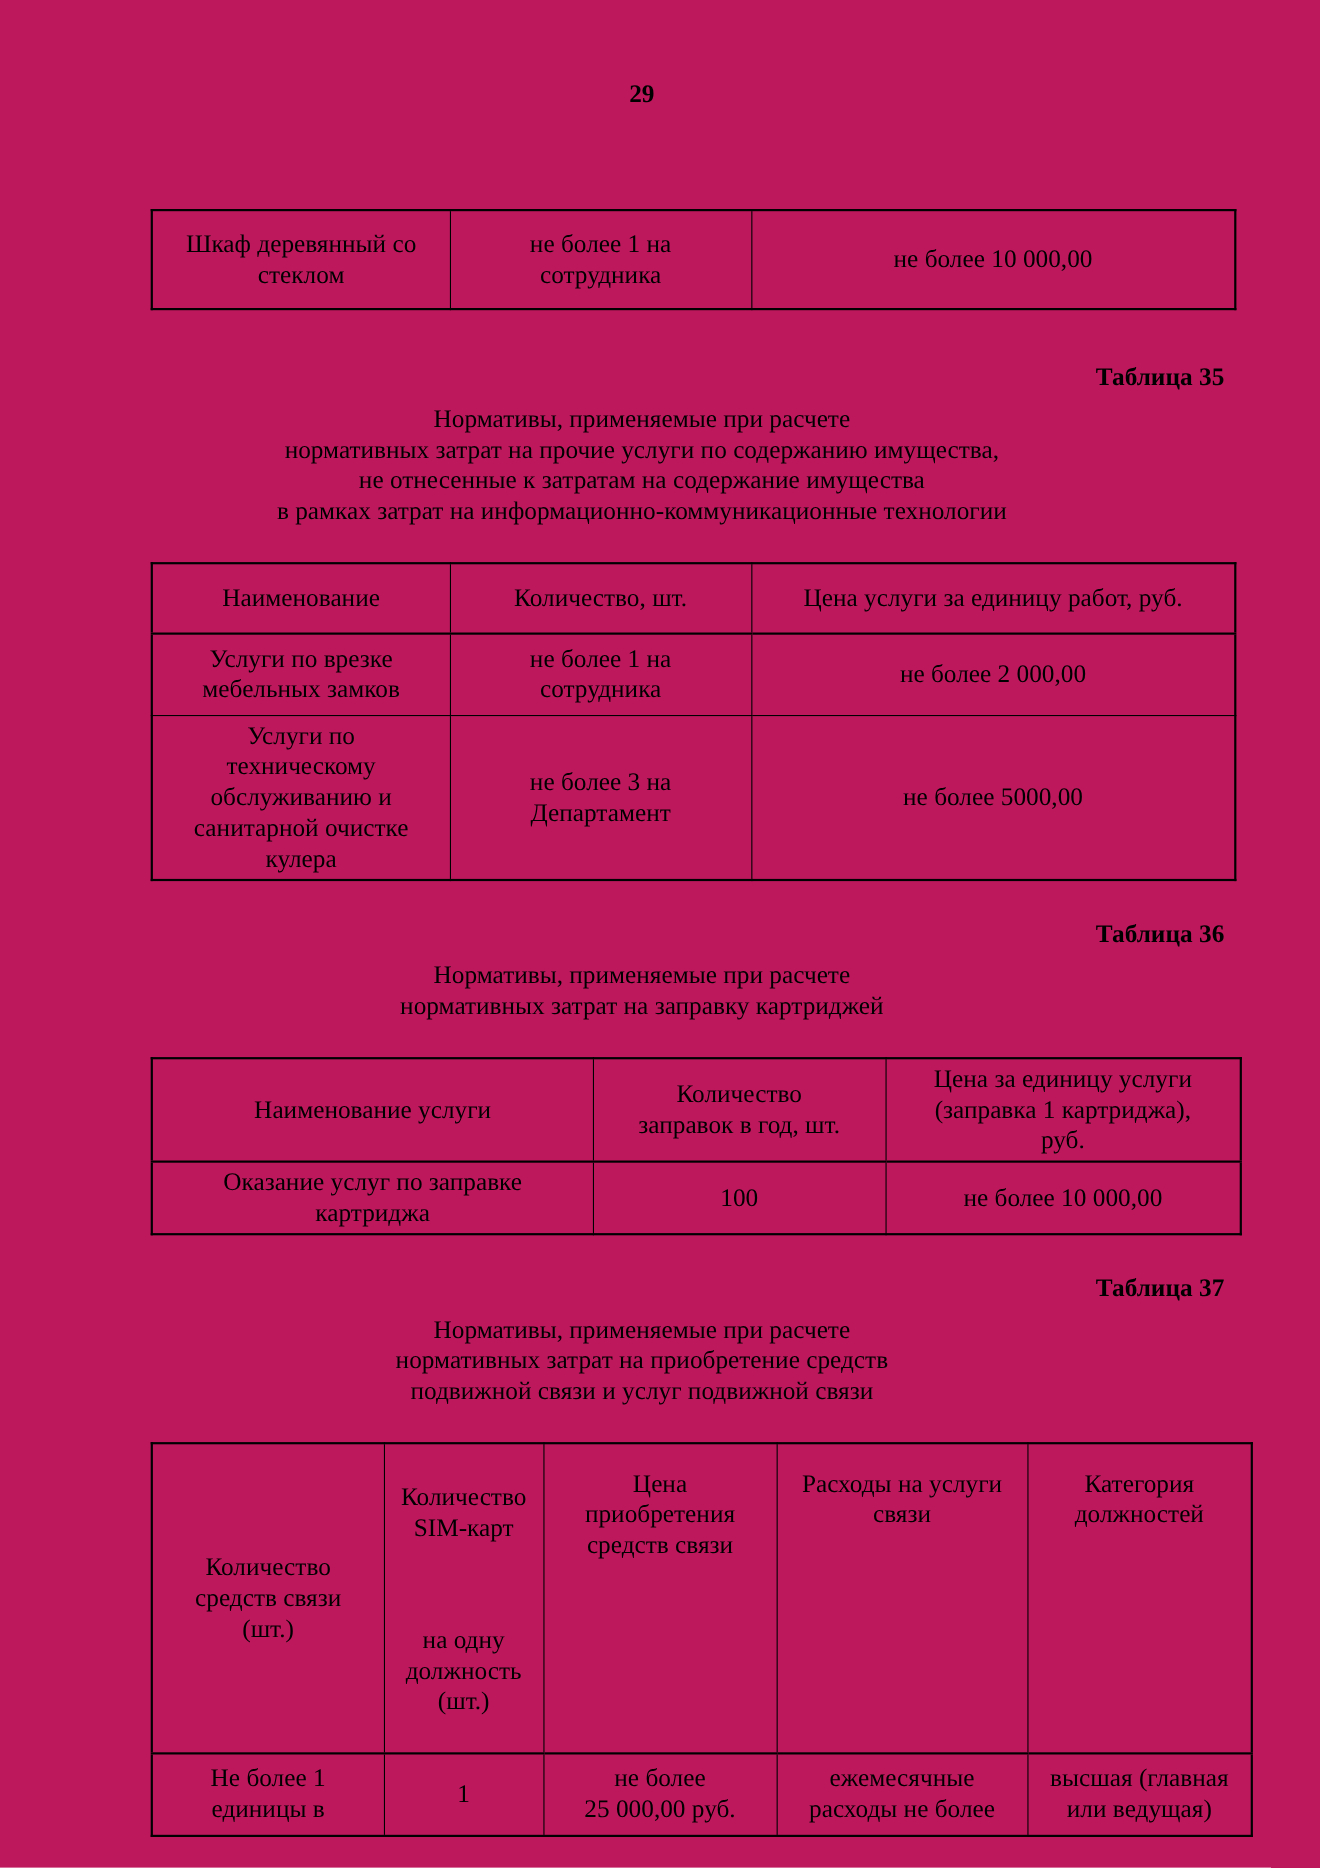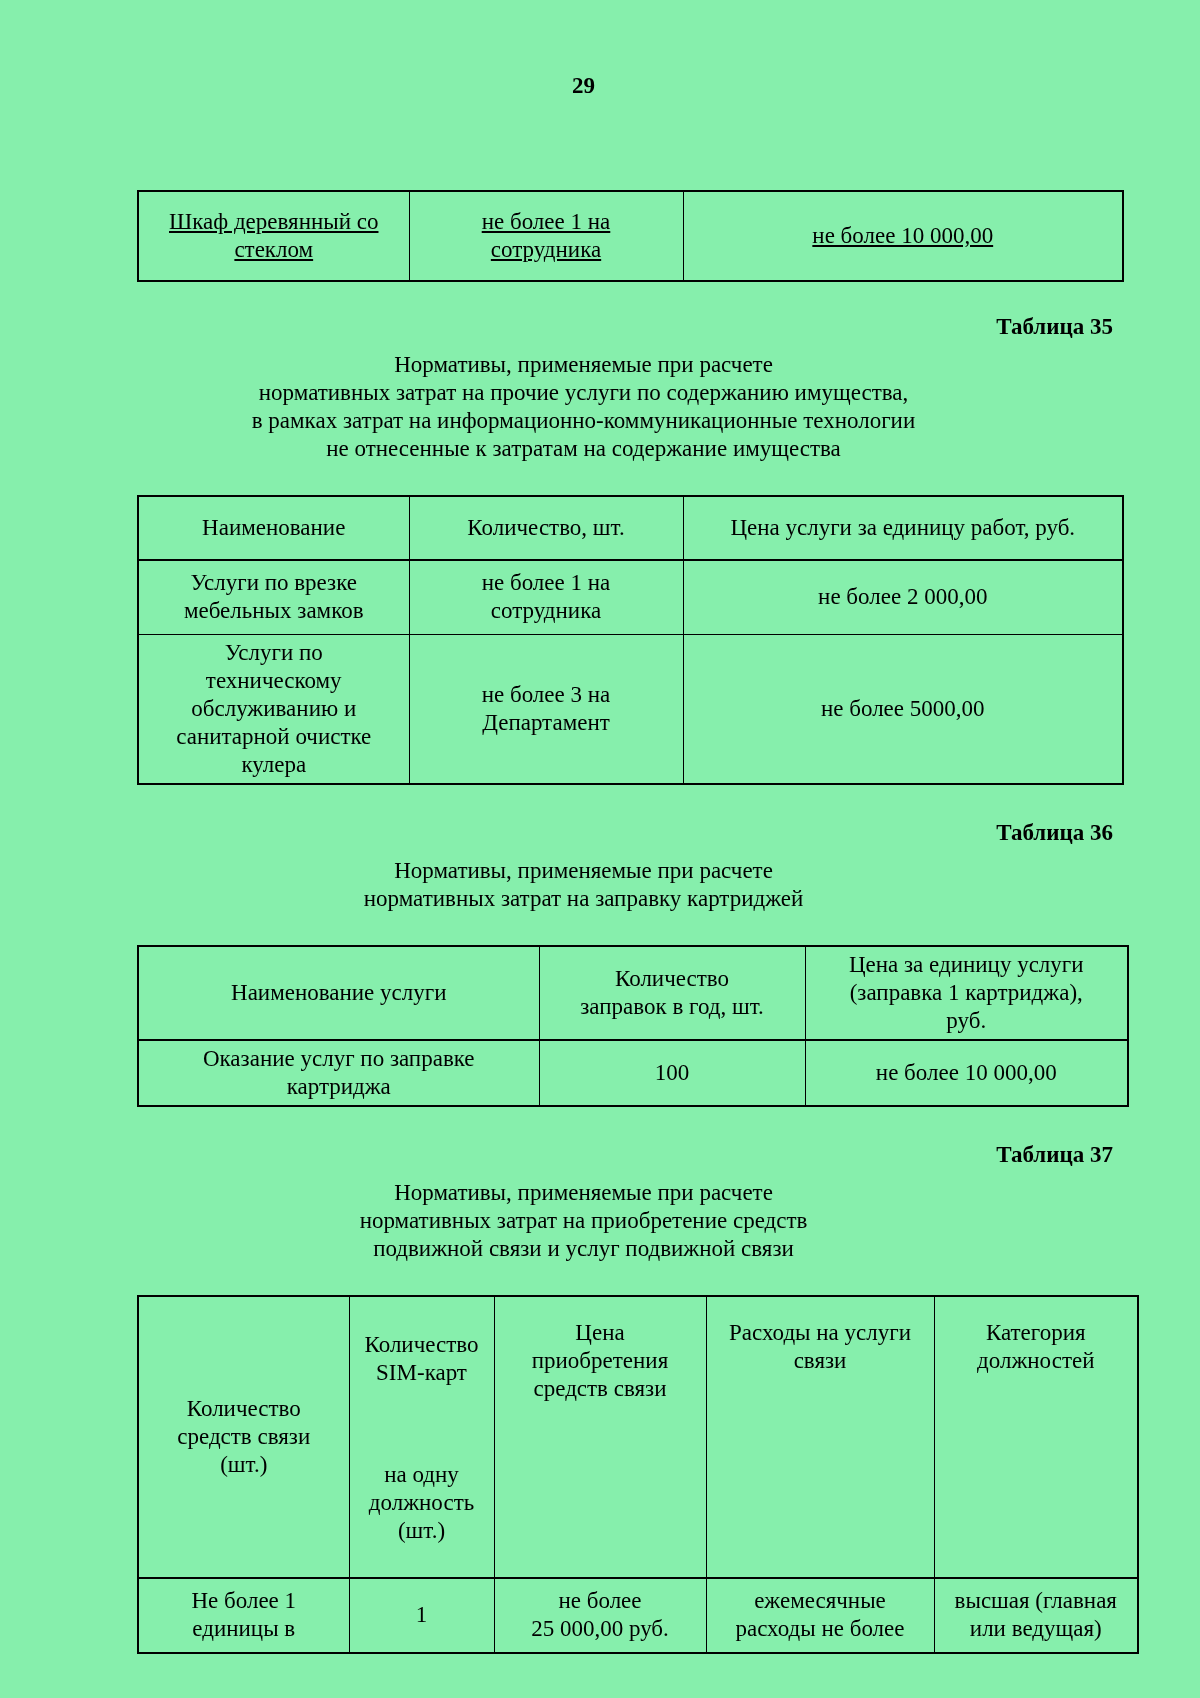--- a/index.html
+++ b/index.html
@@ -1,40 +1,40 @@
 <!DOCTYPE html>
 <html lang="ru"><head>
 <meta charset="utf-8">
 <style>
   html,body{margin:0;padding:0;background:#fff;}
   .page{
     position:relative;
     width:1200px;height:1698px;
-    background:#86efac;color:#000;
+    background:#be185d;color:#000;
     font-family:"Liberation Serif","DejaVu Serif",serif;
     font-size:23px;line-height:28px;
     box-sizing:border-box;
     padding-top:72px;
     overflow:hidden;
   }
   .content{margin-left:137px;width:1005px;}
   .page-number{width:893px;text-align:center;font-weight:bold;}
   .section-label{width:985px;text-align:right;padding-right:9px;box-sizing:border-box;font-weight:bold;margin-top:34px;}
-  .section-label.first{margin-top:31px;}
+  .section-label.first{margin-top:47px;}
   .section-title{width:893px;text-align:center;margin-top:10px;}
   table{border-collapse:collapse;table-layout:fixed;border:2px solid #000;margin-top:32px;}
   td{border:1px solid #000;text-align:center;vertical-align:middle;
      padding:4px 8px;white-space:pre-line;box-sizing:border-box;}
   tr.hdr td{border-bottom:2px solid #000;}
   .carryover-table{margin-top:90px;}
   .t1{width:985px;} .t1 .c1{width:271px;} .t1 .c2{width:274px;} .t1 .c3{width:440px;}
   .t35{width:985px;} .t35 .c1{width:271px;} .t35 .c2{width:274px;} .t35 .c3{width:440px;}
   .t36{width:990px;} .t36 .c1{width:401px;} .t36 .c2{width:266px;} .t36 .c3{width:323px;}
   .t37{width:1000px;} .t37 .c1{width:211px;} .t37 .c2{width:145px;} .t37 .c3{width:212px;} .t37 .c4{width:228px;} .t37 .c5{width:204px;}
-  .h-carry{height:90px;text-decoration:underline;}
+  .h-carry{height:90px;}
   .h-t35-hdr{height:64px;} .h-t35-r1{height:74px;} .h-t35-r2{height:149px;}
   .h-t36-hdr{height:90px;} .h-t36-r1{height:60px;}
   .h-t37-hdr{height:232px;} .h-t37-r1{height:75px;}
   .vtop{vertical-align:top;padding-top:22px;}
   .split-cell{vertical-align:top;padding:0;}
   .split-inner{height:224px;display:flex;flex-direction:column;justify-content:space-between;
                padding:6px 8px 4px 8px;box-sizing:border-box;}
 </style>
 </head>
 <body>
@@ -53,22 +53,22 @@
 сотрудника</td>
         <td class="c3">не более 10 000,00</td>
       </tr>
     </tbody>
       </table>
 
     <div class="section-label first">Таблица 35</div>
     <div class="section-title">
       <div>Нормативы, применяемые при расчете</div>
       <div>нормативных затрат на прочие услуги по содержанию имущества,</div>
+      <div>не отнесенные к затратам на содержание имущества</div>
       <div>в рамках затрат на информационно-коммуникационные технологии</div>
-      <div>не отнесенные к затратам на содержание имущества</div>
     </div>
     <table class="t35">
       <tbody>
           <tr class="hdr h-t35-hdr">
         <td class="c1">Наименование</td>
         <td class="c2">Количество, шт.</td>
         <td class="c3">Цена услуги за единицу работ, руб.</td>
       </tr>
       <tr class="h-t35-r1">
         <td class="c1">Услуги по врезке

